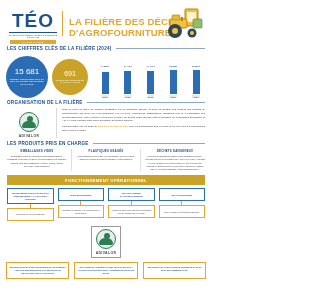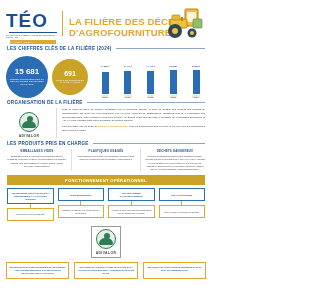--- a/index.html
+++ b/index.html
@@ -23,21 +23,21 @@
     position:absolute; top:0; left:0; right:0; height:46px;
     background-image:
       radial-gradient(circle, #e8b93a 0.5px, transparent 0.6px);
     background-size:6px 6px;
     opacity:.45;
     -webkit-mask-image:linear-gradient(100deg, transparent 30%, #000 55%, transparent 88%);
             mask-image:linear-gradient(100deg, transparent 30%, #000 55%, transparent 88%);
     pointer-events:none;
   }
   .logo-block {
-    width:54px; flex:0 0 54px; padding-top:6px;
+    width:54px; flex:0 0 54px; text-align:center; padding-top:6px;
     position:relative; z-index:2;
   }
   .logo-teo {
     font-size:19px; font-weight:bold; color:#1c4f8f;
     letter-spacing:1px; line-height:1;
     font-family:"Liberation Sans", sans-serif;
   }
   .logo-rule { height:1px; background:#1c4f8f; margin:2px 3px 1px 3px; }
   .logo-sub {
     font-size:1.9px; color:#1c4f8f; line-height:1.25;
@@ -76,21 +76,21 @@
     display:flex; align-items:center; gap:4px;
     padding:0 6px; margin-top:1px; height:46px;
   }
   .circle {
     border-radius:50%; display:flex; flex-direction:column;
     align-items:center; justify-content:center; text-align:center;
     color:#fff; flex:0 0 auto;
   }
   .circle.blue { width:42px; height:42px; background:#2a6db5; }
   .circle.gold { width:36px; height:36px; background:#c9a227; }
-  .c-num { font-weight:bold; font-size:8px; line-height:1; }
+  .c-num { font-weight:normal; font-size:8px; line-height:1; }
   .circle.gold .c-num { font-size:7px; }
   .c-lbl { font-size:2.1px; line-height:1.3; margin-top:1.5px; padding:0 3px;
            text-transform:uppercase; letter-spacing:.1px; }
 
   
   .chart { flex:1; display:flex; align-items:flex-end; justify-content:space-between;
            height:42px; padding:0 1px 0 4px; }
   .bar-col { display:flex; flex-direction:column; align-items:center; width:18px; }
   .bar-val { font-size:2.2px; color:#1c4f8f; font-weight:bold; margin-bottom:1px; }
   .bar-wrap { height:26px; display:flex; align-items:flex-end; }

